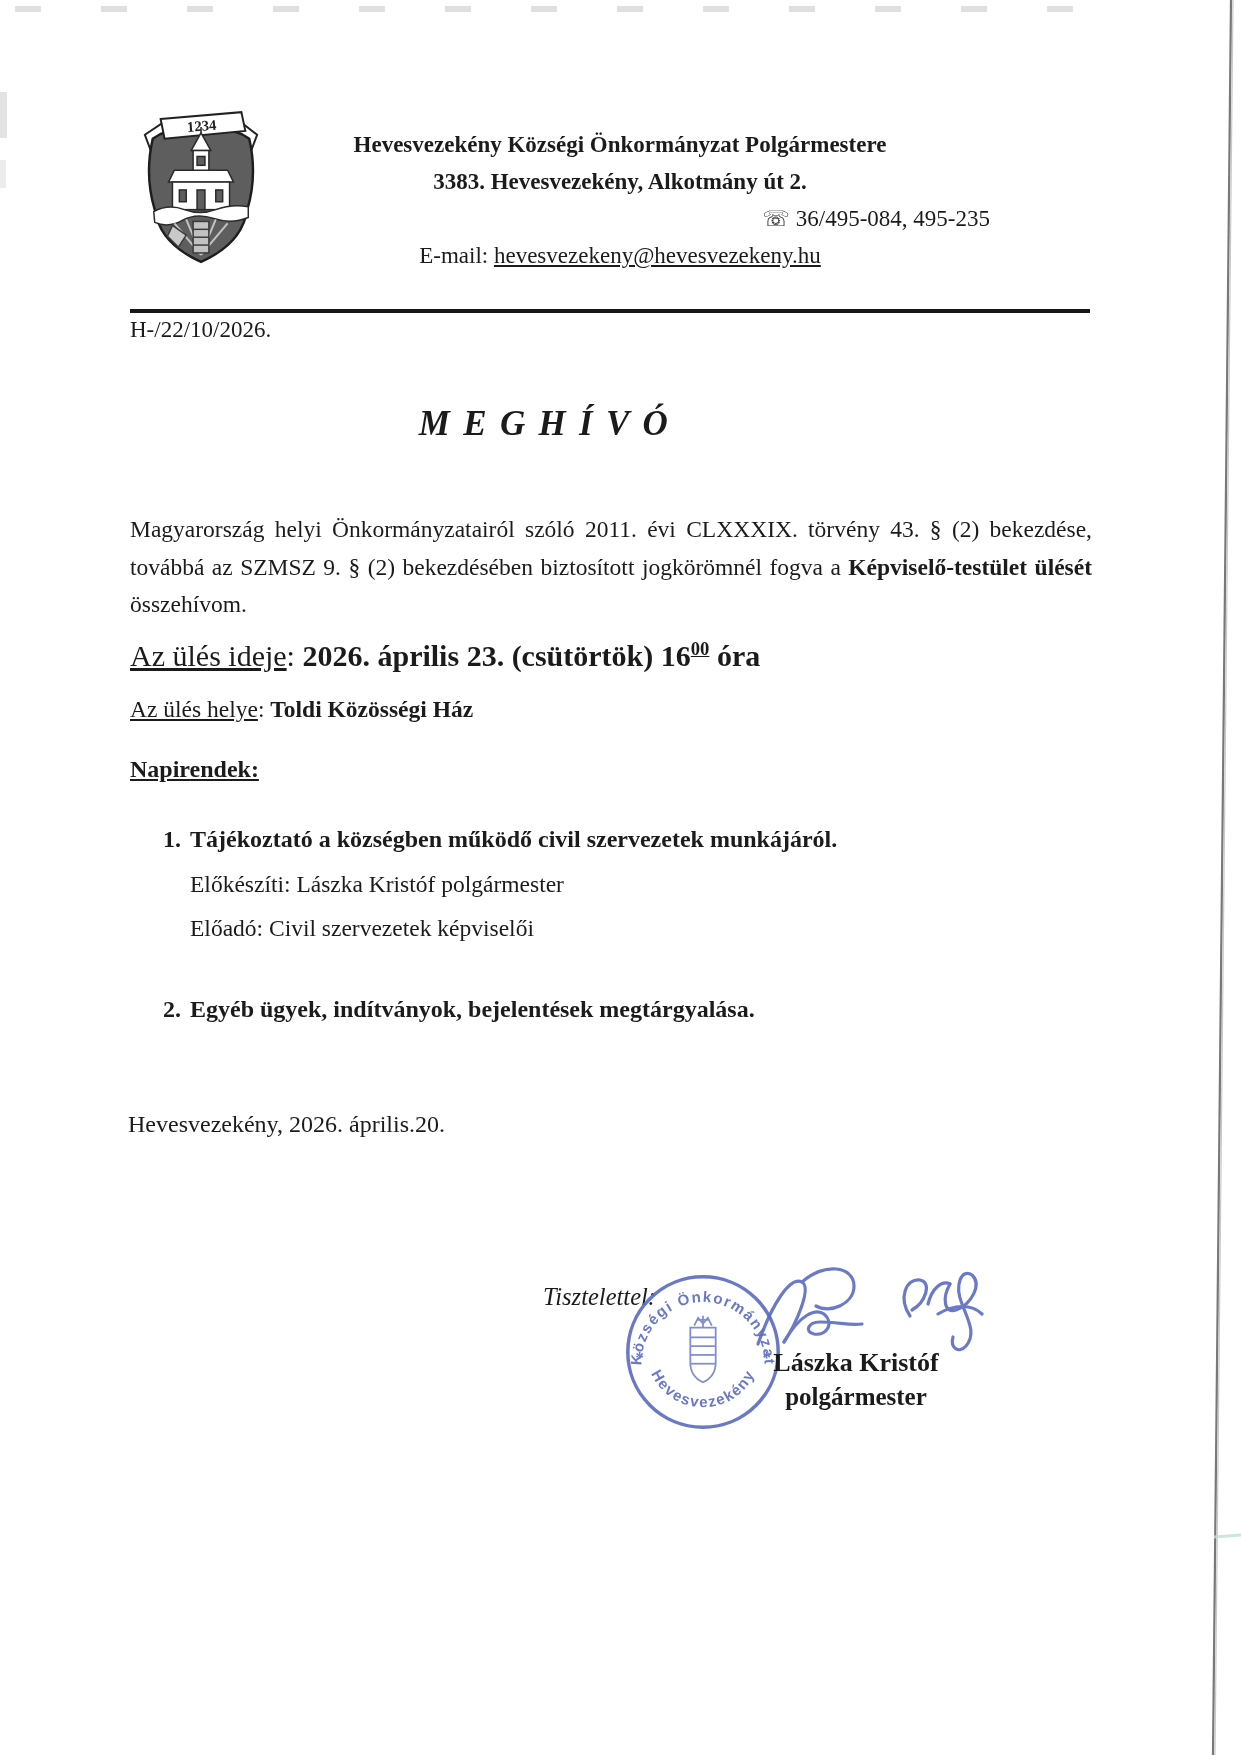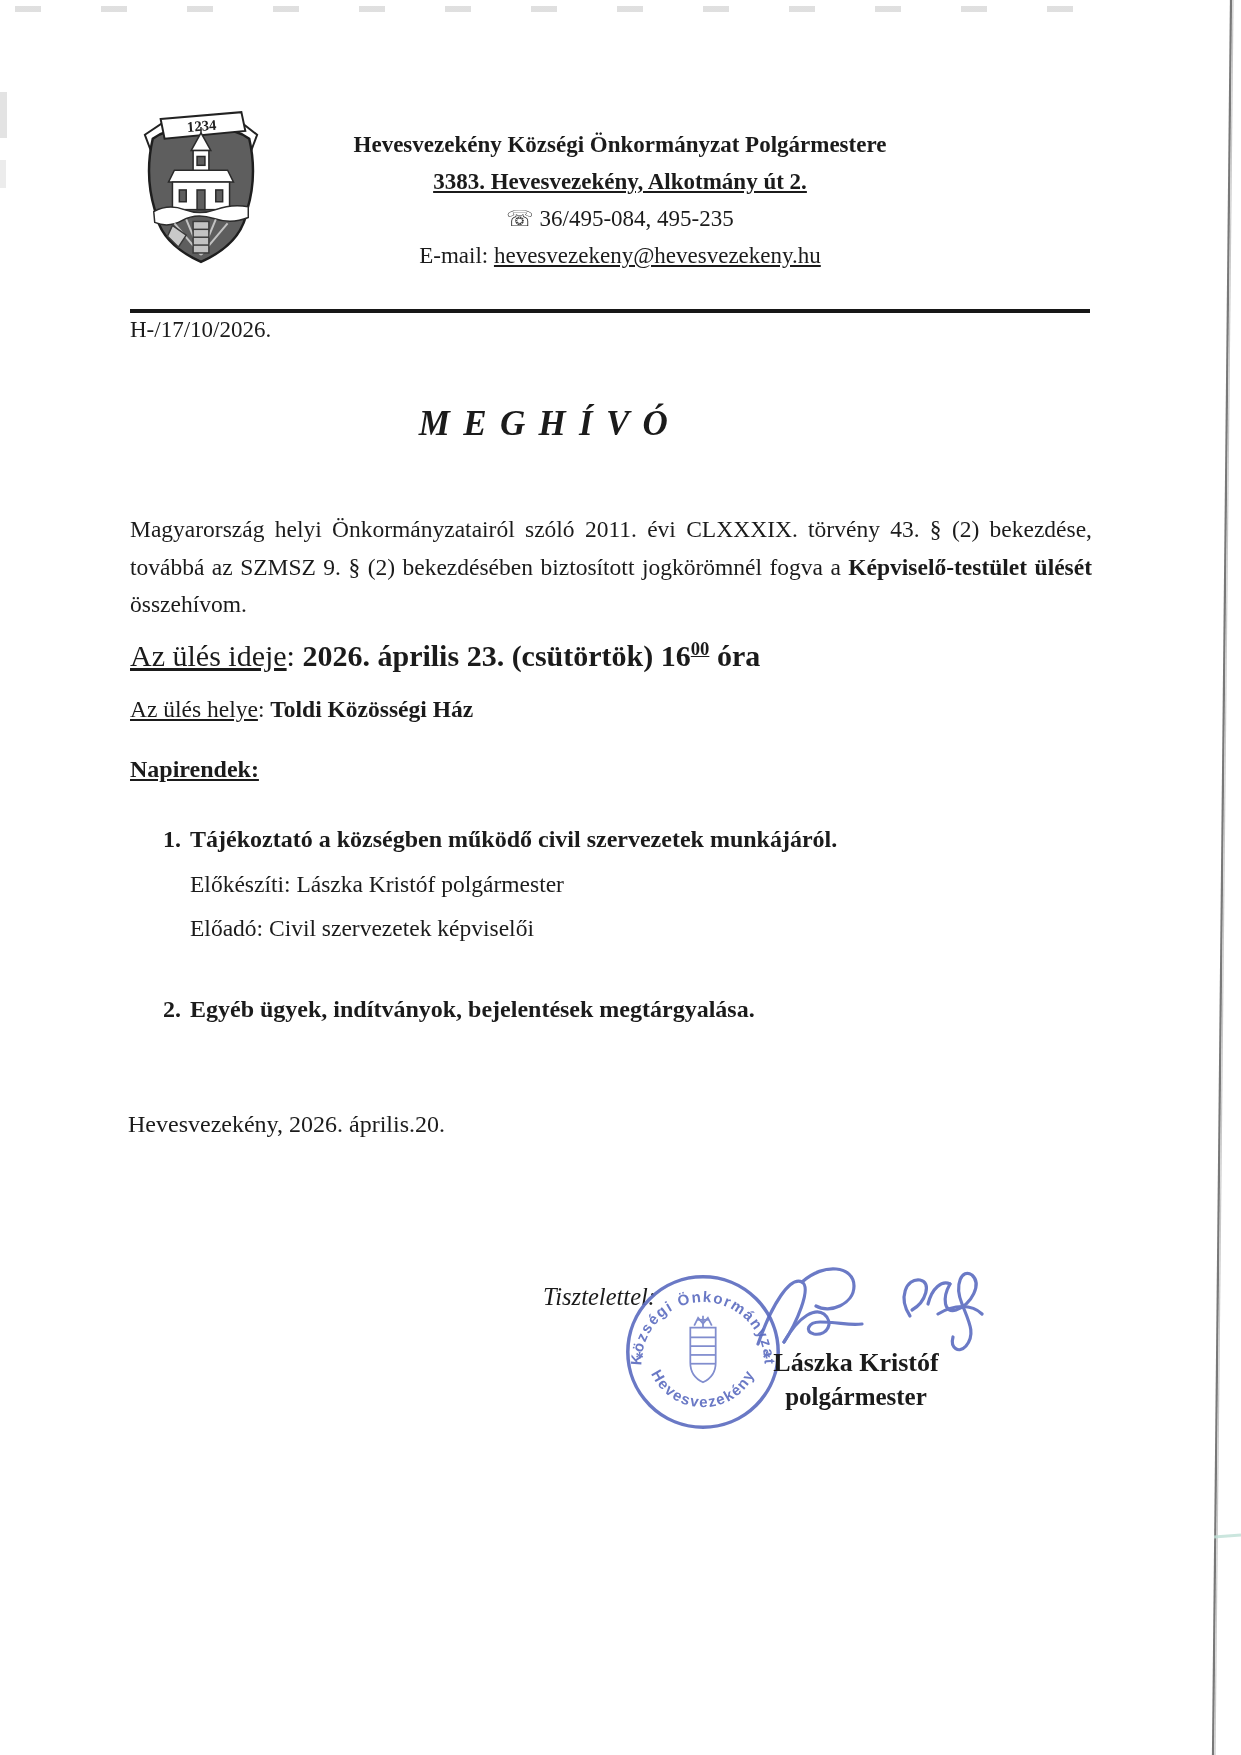--- a/index.html
+++ b/index.html
@@ -16,22 +16,22 @@
   .edge-smudge1{position:absolute;left:0;top:92px;width:7px;height:46px;background:#e3e3e3;}
   .edge-smudge2{position:absolute;left:0;top:160px;width:6px;height:28px;background:#ececec;}
   .scan-line-svg{position:absolute;left:0;top:0;width:1241px;height:1755px;pointer-events:none;}
   
   .crest{position:absolute;left:137px;top:106px;width:128px;height:160px;}
   .header-text{
     position:absolute;left:250px;top:126px;width:740px;text-align:center;
   }
   .header-text .h-line{display:block;}
   .h-org{font-weight:700;font-size:23px;line-height:37px;}
-  .h-addr{font-weight:700;font-size:23px;line-height:37px;text-decoration:underline;}
-  .h-phone{font-weight:400;font-size:23px;line-height:37px;}
+  .h-addr{font-weight:700;font-size:23px;line-height:37px;}
+  .h-phone{font-weight:400;font-size:23px;line-height:37px;text-align:right;}
   .h-email{font-weight:400;font-size:23px;line-height:37px;}
   .phone-glyph{font-family:"DejaVu Sans",sans-serif;font-size:22px;}
   .email-link{text-decoration:underline;}
   .header-rule{position:absolute;left:130px;top:309px;width:960px;height:4px;background:#171717;}
   .ref-number{position:absolute;left:130px;top:317px;font-size:23px;}
   
   .doc-title{
     position:absolute;left:0;top:394px;width:1100px;text-align:center;
     font-style:italic;font-weight:700;font-size:35px;letter-spacing:.38em;margin-top:10px;
   }
@@ -116,21 +116,21 @@
   </svg>
 
   <div class="header-text">
     <span class="h-line h-org">Hevesvezekény Községi Önkormányzat Polgármestere</span>
     <span class="h-line h-addr">3383. Hevesvezekény, Alkotmány út 2.</span>
     <span class="h-line h-phone"><span class="phone-glyph">☏</span> <span>36/495-084, 495-235</span></span>
     <span class="h-line h-email"><span>E-mail:</span> <span class="email-link">hevesvezekeny@hevesvezekeny.hu</span></span>
   </div>
 
   <div class="header-rule"></div>
-  <div class="ref-number">H-/17/10/2026.</div>
+  <div class="ref-number">H-/22/10/2026.</div>
 
   <div class="doc-title">MEGHÍVÓ</div>
 
   <div class="intro"><span>Magyarország helyi Önkormányzatairól szóló 2011. évi CLXXXIX. törvény 43. § (2) bekezdése, továbbá az SZMSZ 9. § (2) bekezdésében biztosított jogkörömnél fogva a</span> <span class="bold">Képviselő-testület ülését</span> <span>összehívom.</span></div>
 
   <div class="meet-time"><span class="ul">Az ülés ideje</span><span>:</span> <span class="bold">2026. április 23. (csütörtök) 16</span><span class="sup-ul">00</span> <span class="bold">óra</span></div>
 
   <div class="meet-place"><span class="ul">Az ülés helye</span><span>:</span> <span class="bold">Toldi Közösségi Ház</span></div>
 
   <div class="agenda-heading">Napirendek:</div>

